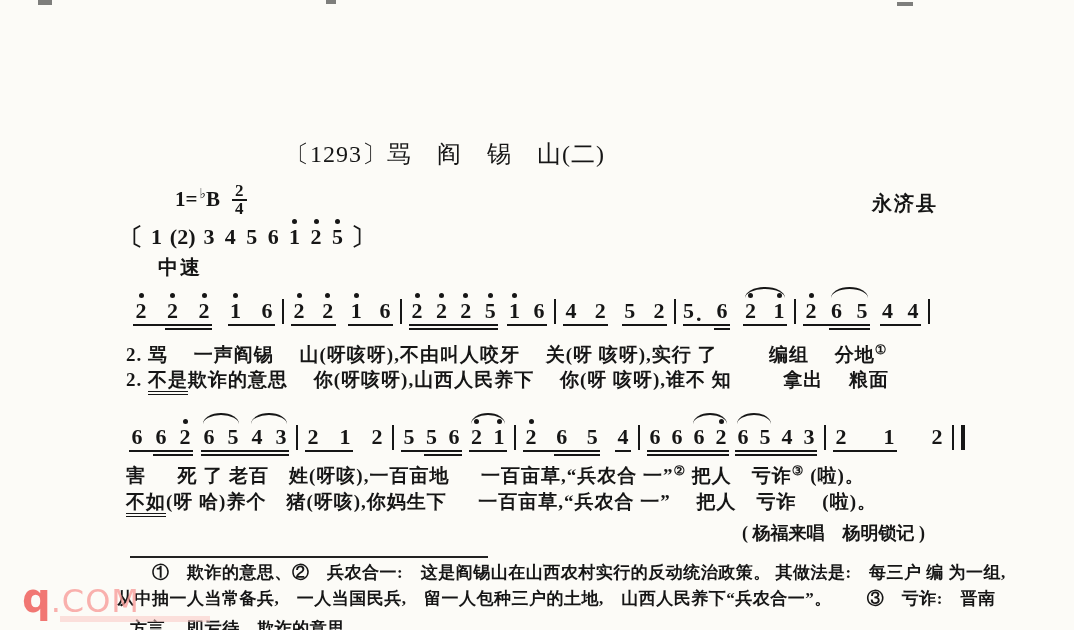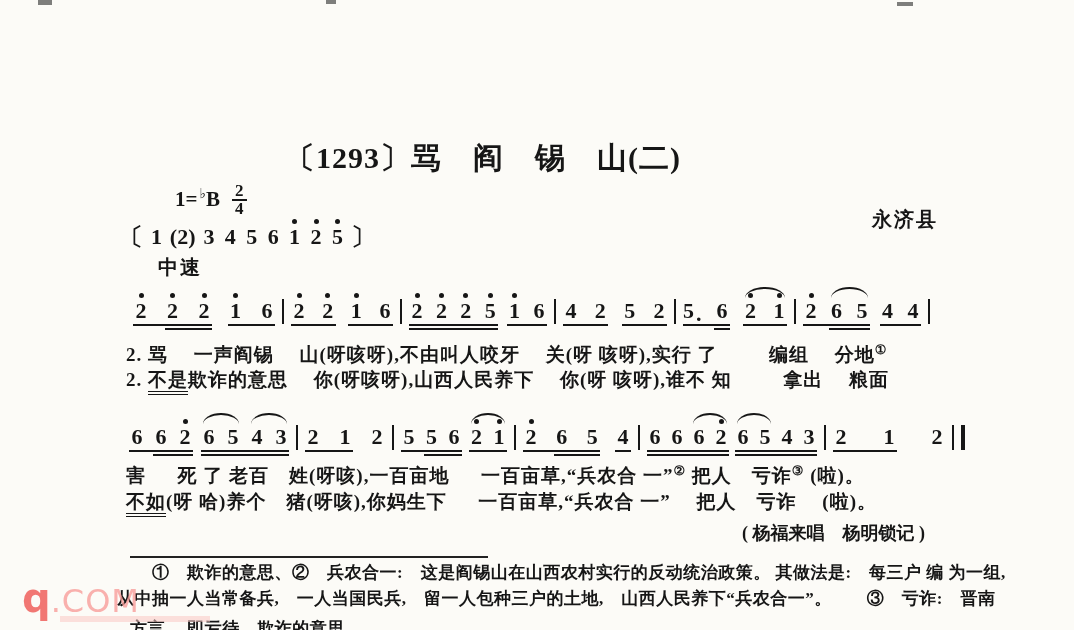--- a/index.html
+++ b/index.html
@@ -4,21 +4,21 @@
 <style>
   html,body{margin:0;padding:0;}
   body{
     width:1074px;height:630px;position:relative;overflow:hidden;
     background:#fcfbf7;
     font-family:"Liberation Serif","DejaVu Serif",serif;
     color:#161616;
   }
   .abs{position:absolute;}
   
-  .title{font-size:30px;font-weight:bold;white-space:pre;letter-spacing:1px;}
+  .title{font-size:24px;font-weight:normal;white-space:pre;letter-spacing:1px;}
   .region{font-size:20px;font-weight:bold;letter-spacing:2px;}
   .keysig{display:flex;align-items:center;font-size:21px;font-weight:bold;}
   .keysig .flat{font-size:14px;position:relative;top:-6px;margin-left:2px;}
   .keysig .frac{display:inline-flex;flex-direction:column;align-items:center;
     margin-left:12px;font-size:17px;line-height:15px;}
   .keysig .frac .num{border-bottom:2px solid #161616;padding:0 3px 1px;}
   .tempo{font-size:20px;font-weight:bold;letter-spacing:2px;}
   
   .mline{display:flex;align-items:flex-start;}
   .measure{position:relative;display:flex;}
@@ -64,21 +64,21 @@
 <div class="abs keysig" style="left:175px;top:183px;">
   <span>1=</span>
     <span class="flat">♭</span>
     <span>B</span>
   <span class="frac">
     <span class="num">2</span>
     <span>4</span>
   </span>
 </div>
 
-<div class="abs region" style="left:872px;top:190px;margin-top:16px;">永济县</div>
+<div class="abs region" style="left:872px;top:190px;">永济县</div>
 
 <div class="abs mline" style="left:114px;top:219px;">
     <div class="measure" style="width: 266px;">
       <div class="nrow">
         <div class="note br">
           <div class="odot"></div>
           <div class="grow">
             <div class="glyph">〔</div>
           </div>
         </div>

